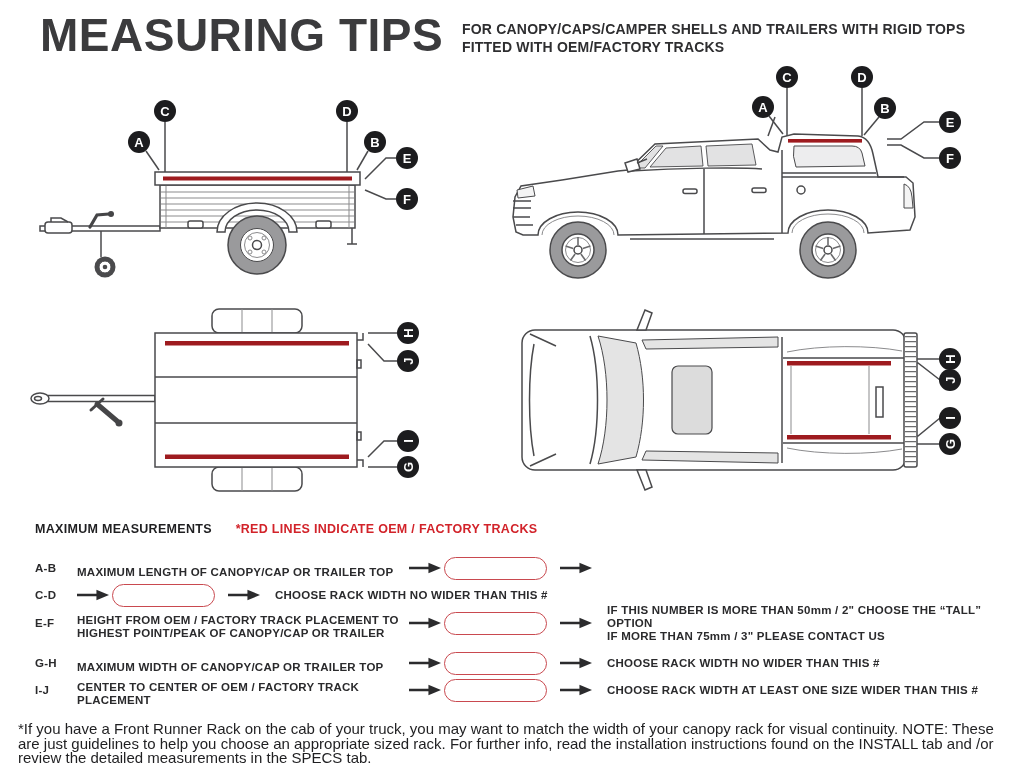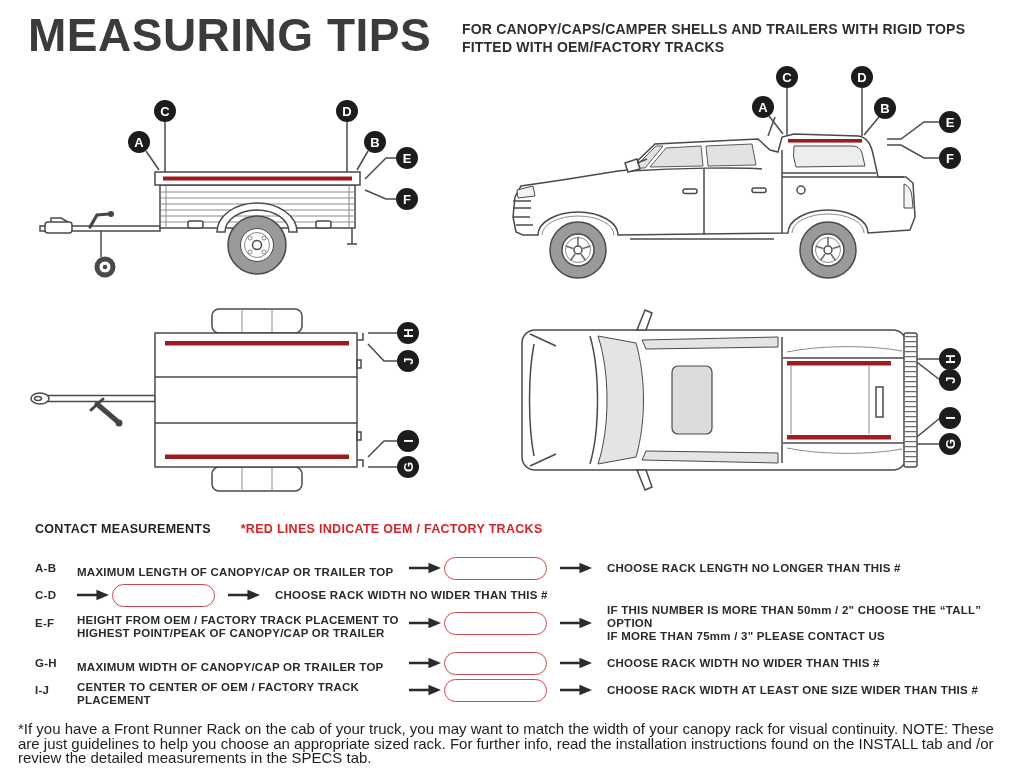--- a/index.html
+++ b/index.html
@@ -1,25 +1,25 @@
 <!DOCTYPE html>
 <html><head>
 <meta charset="utf-8">
 <style>
   html,body{margin:0;padding:0;background:#ffffff;}
   .page{position:relative;width:1024px;height:768px;background:#fff;overflow:hidden;
         font-family:"Liberation Sans","DejaVu Sans",sans-serif;color:#2a2a2c;}
-  .title{position:absolute;left:28px;top:8px;font-size:46px;font-weight:bold;
+  .title{position:absolute;left:40px;top:8px;font-size:46px;font-weight:bold;
          letter-spacing:.5px;color:#3b3b3d;white-space:nowrap;}
   .subtitle{position:absolute;left:462px;top:21px;font-size:14px;font-weight:bold;
             line-height:17.5px;color:#2e2e30;white-space:pre-line;letter-spacing:.2px;}
   .diagram{position:absolute;}
   .sec-head{position:absolute;left:35px;top:522px;font-size:12.5px;font-weight:bold;
             letter-spacing:.3px;color:#1f1f21;white-space:nowrap;}
-  .sec-head .red-note{color:#d2232a;margin-left:26px;}
+  .sec-head .red-note{color:#d2232a;margin-left:20px;}
   .m-row{position:absolute;left:35px;width:978px;display:flex;align-items:center;height:26px;
          font-size:11.5px;font-weight:bold;letter-spacing:.25px;color:#2a2a2c;}
   .m-row .rid{width:42px;flex:none;}
   .m-row .rdesc{width:332px;flex:none;white-space:pre-line;line-height:13px;margin-top:8px;}
   .arr{width:33px;height:12px;flex:none;}
   .arr line{stroke:#2b2b2d;stroke-width:2.6;}
   .arr polygon{fill:#2b2b2d;}
   .m-row .oval{width:101px;height:21px;flex:none;border:1.6px solid #c9494f;
                border-radius:12px;margin:0 13px 0 2px;background:#fff;}
   .m-row .rout{margin-left:14px;white-space:pre-line;line-height:13px;}
@@ -265,37 +265,36 @@
       <circle cx="450" cy="118" r="11"></circle>
         <text x="450" y="118" dy=".36em" transform="rotate(-90 450 118)">I</text>
       </g>
     <g class="callout">
       <circle cx="450" cy="144" r="11"></circle>
         <text x="450" y="144" dy=".36em" transform="rotate(-90 450 144)">G</text>
       </g>
   </svg>
 
   <div class="sec-head">
-    <span>CONTACT MEASUREMENTS</span>
+    <span>MAXIMUM MEASUREMENTS</span>
     <span class="red-note">*RED LINES INDICATE OEM / FACTORY TRACKS</span>
   </div>
 
   <div class="m-row" style="top:555px">
     <span class="rid">A-B</span>
     <span class="rdesc">MAXIMUM  LENGTH OF CANOPY/CAP OR TRAILER TOP</span>
     <svg class="arr" viewBox="0 0 34 12">
         <line x1="0" y1="6" x2="21" y2="6"></line>
         <polygon points="20,0.5 33,6 20,11.5"></polygon>
       </svg>
     <span class="oval"></span>
     <svg class="arr" viewBox="0 0 34 12">
         <line x1="0" y1="6" x2="21" y2="6"></line>
         <polygon points="20,0.5 33,6 20,11.5"></polygon>
       </svg>
-    <span class="rout">CHOOSE RACK LENGTH NO LONGER THAN THIS #</span>
   </div>
 
   <div class="m-row" style="top:582px">
     <span class="rid">C-D</span>
     <svg class="arr" viewBox="0 0 34 12">
         <line x1="0" y1="6" x2="21" y2="6"></line>
         <polygon points="20,0.5 33,6 20,11.5"></polygon>
       </svg>
     <span class="oval"></span>
     <svg class="arr" viewBox="0 0 34 12">

